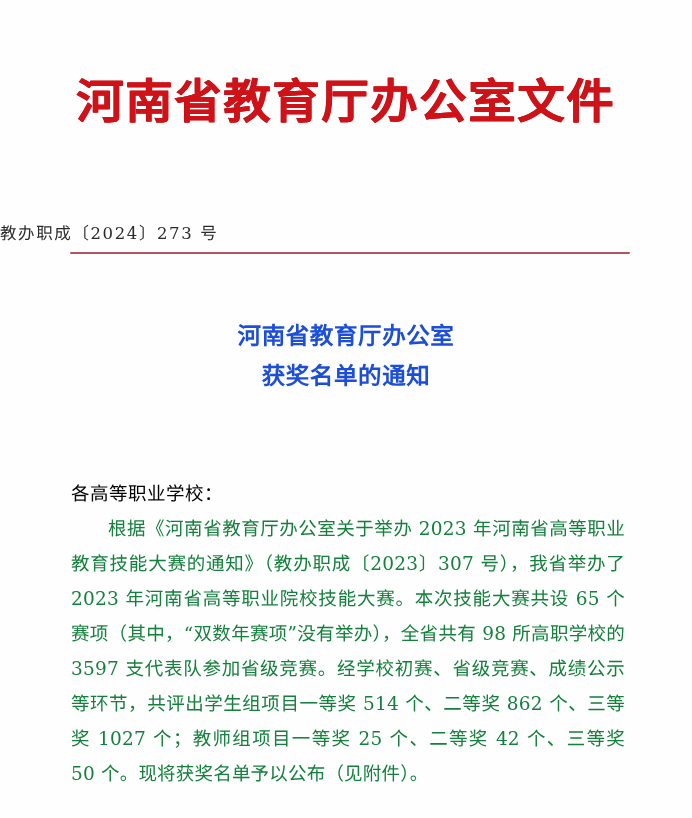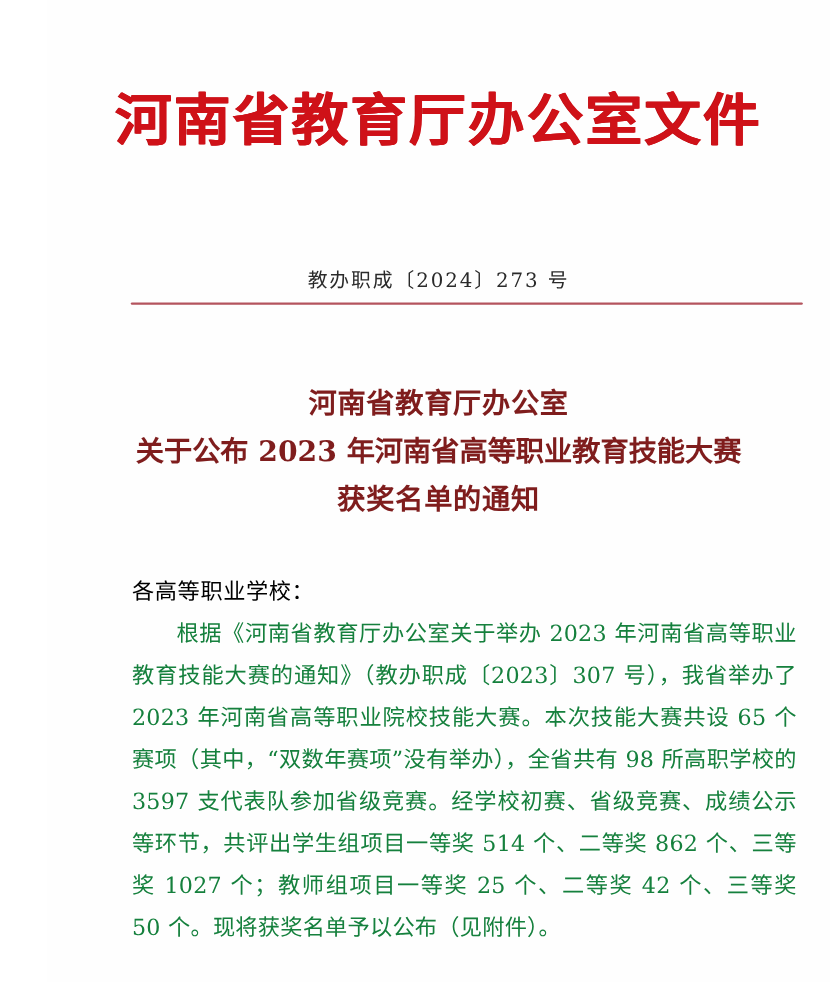--- a/index.html
+++ b/index.html
@@ -16,21 +16,20 @@
     overflow: hidden;
     font-family: "DejaVu Serif", "Liberation Serif", serif;
     color: #1b1b1b;
     -webkit-font-smoothing: antialiased;
   }
 
   .page {
     position: absolute;
     inset: 0;
     background: #fefefe;
-    margin-left: 39px;
   }
 
   
   .masthead {
     position: absolute;
     left: 0;
     right: 0;
     top: 78px;
     text-align: center;
     line-height: 1;
@@ -45,21 +44,21 @@
     text-shadow: 0.5px 0 0 #cf1118, -0.5px 0 0 #b80f15;
     white-space: nowrap;
   }
 
   
   .doc-number-row {
     position: absolute;
     left: 0;
     right: 0;
     top: 220px;
-    text-align: center;
+    text-align: left;
   }
   .doc-number {
     display: inline-block;
     font-family: "DejaVu Serif", "Liberation Serif", serif;
     font-size: 16.5px;
     letter-spacing: 1.6px;
     color: #2a2a2a;
     white-space: nowrap;
   }
 
@@ -81,21 +80,21 @@
     right: 46px;
     top: 316px;
     text-align: center;
   }
   .heading-line {
     font-family: "DejaVu Serif", "Liberation Serif", serif;
     font-weight: 700;
     font-size: 23.5px;
     letter-spacing: 0.6px;
     line-height: 40px;
-    color: #7f1d1d;
+    color: #1d4ed8;
     white-space: nowrap;
   }
   .heading-line.wide {
     font-size: 23.5px;
     letter-spacing: 0px;
   }
 
   
   .body-block {
     position: absolute;
@@ -133,21 +132,20 @@
   </div>
 
   <div class="doc-number-row">
     <div class="doc-number">教办职成〔2024〕273 号</div>
   </div>
 
   <div class="red-rule"></div>
 
   <div class="heading-block">
     <div class="heading-line">河南省教育厅办公室</div>
-    <div class="heading-line wide">关于公布 2023 年河南省高等职业教育技能大赛</div>
     <div class="heading-line">获奖名单的通知</div>
   </div>
 
   <div class="body-block">
     <div class="salutation">各高等职业学校：</div>
     <p class="body-para">根据《河南省教育厅办公室关于举办 2023 年河南省高等职业教育技能大赛的通知》（教办职成〔2023〕307 号），我省举办了 2023 年河南省高等职业院校技能大赛。本次技能大赛共设 65 个赛项（其中，“双数年赛项”没有举办），全省共有 98 所高职学校的 3597 支代表队参加省级竞赛。经学校初赛、省级竞赛、成绩公示等环节，共评出学生组项目一等奖 514 个、二等奖 862 个、三等奖 1027 个；教师组项目一等奖 25 个、二等奖 42 个、三等奖 50 个。现将获奖名单予以公布（见附件）。</p>
   </div>
 
 </div>
 

